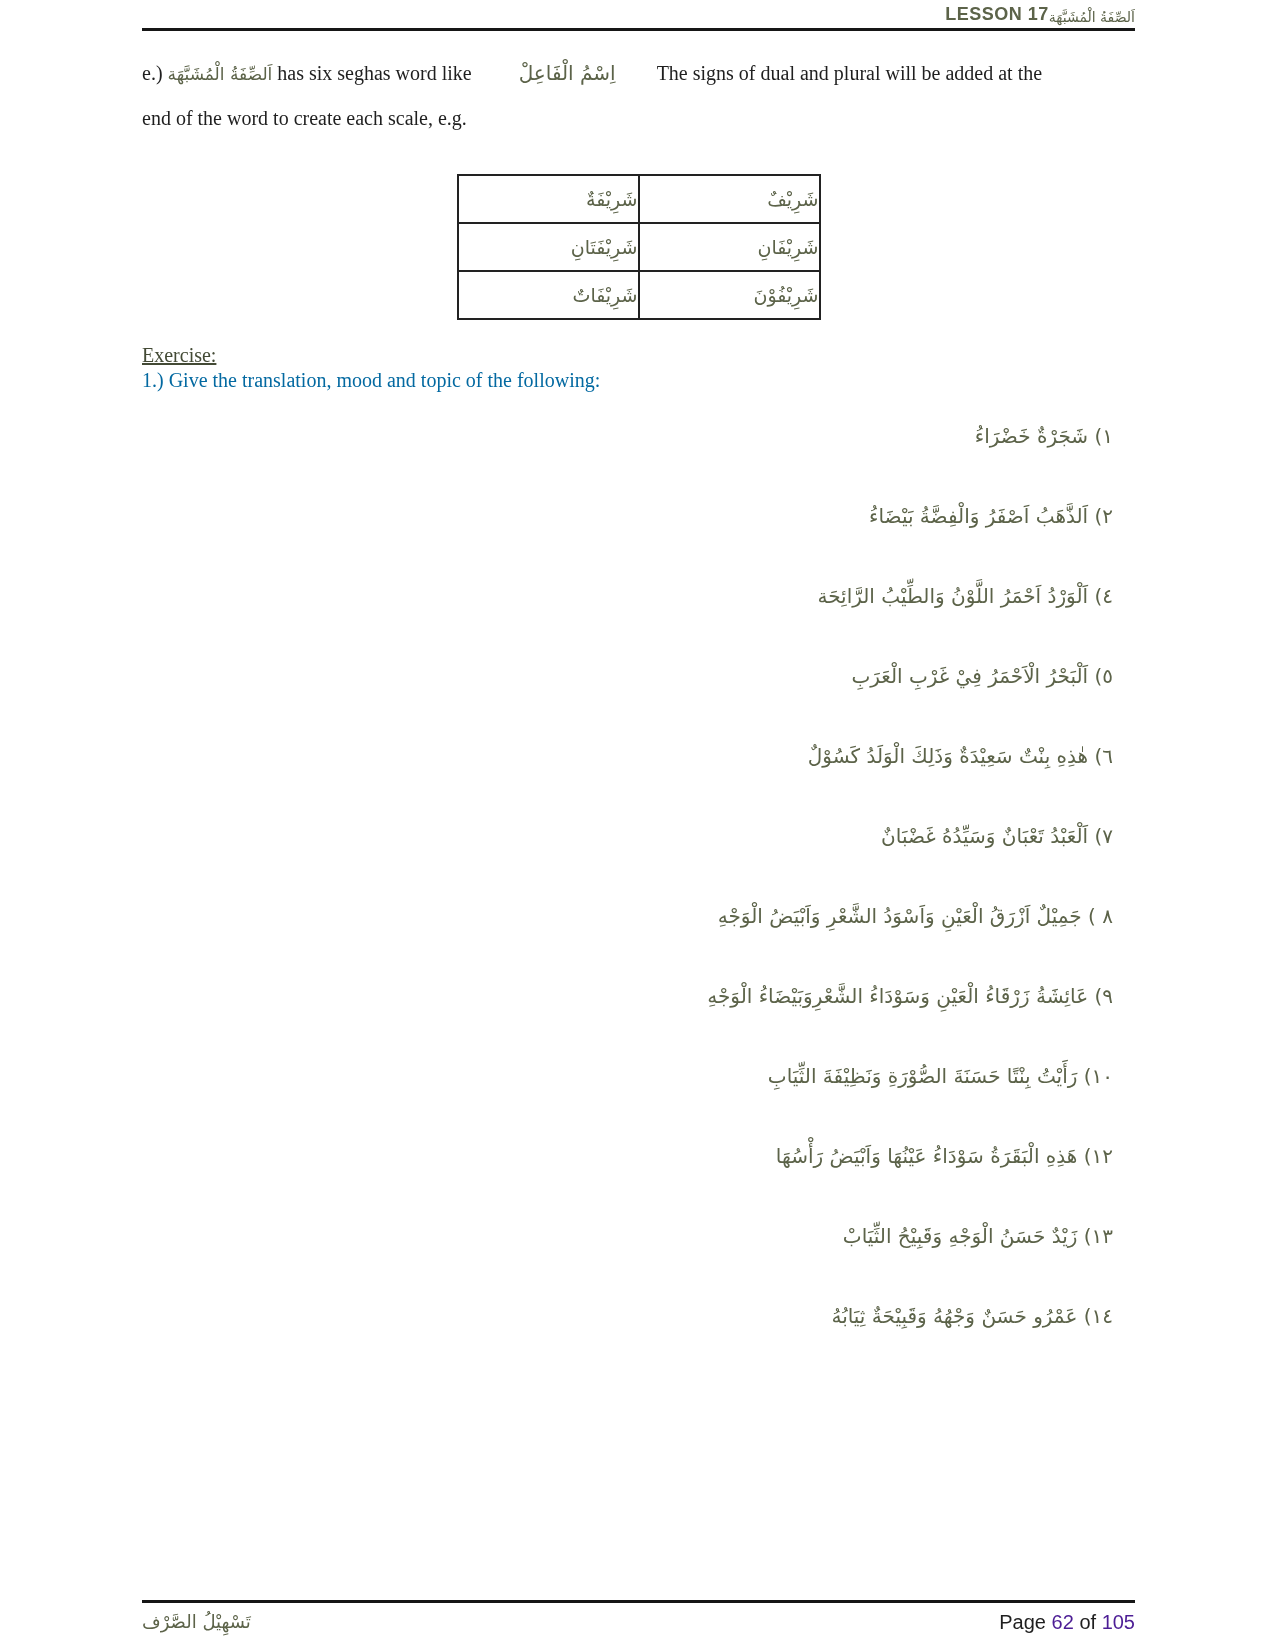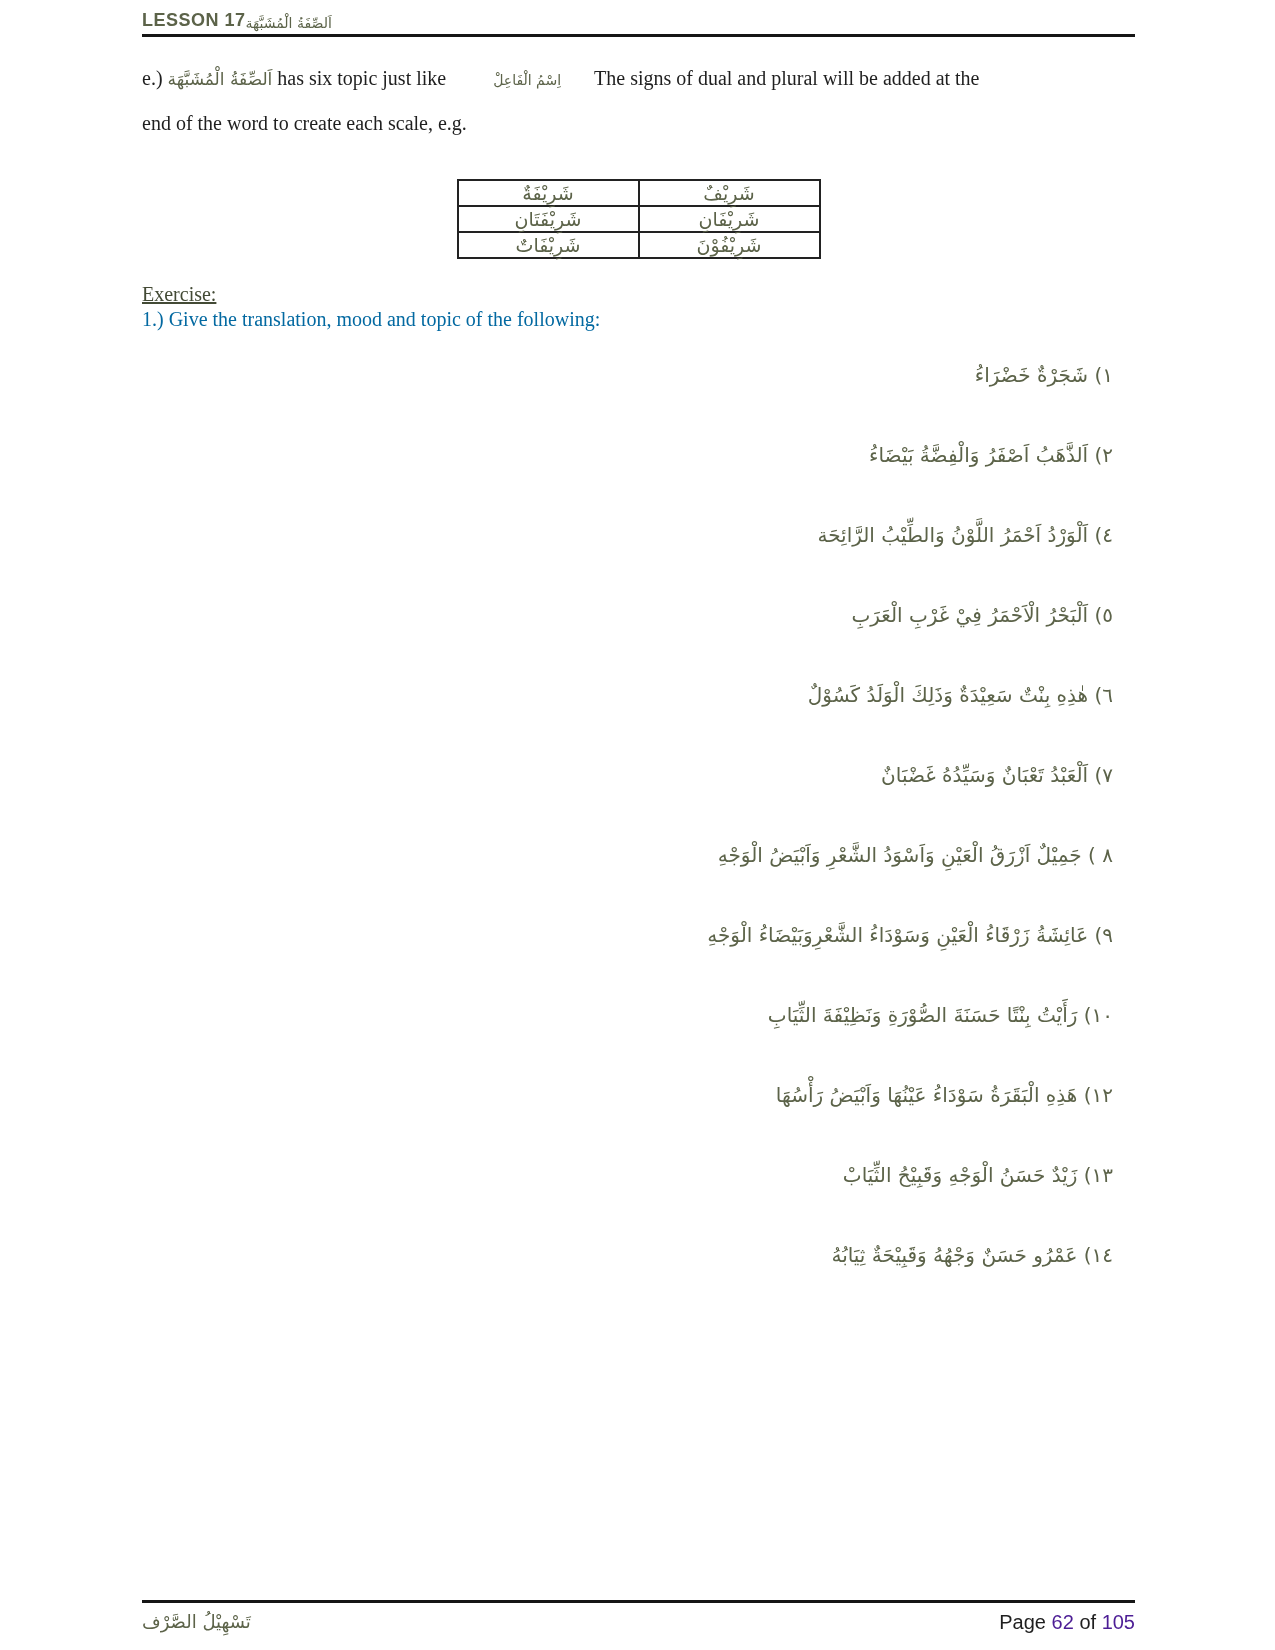--- a/index.html
+++ b/index.html
@@ -12,23 +12,23 @@
     background: #ffffff;
     overflow: hidden;
     font-family: "Liberation Serif", serif;
     color: #1f1f1f;
   }
   .content { padding: 0 140px 0 142px; }
 
   
   .header {
     display: flex;
-    justify-content: flex-start;
+    justify-content: flex-end;
     align-items: flex-end;
-    padding-top: 10px;
+    padding-top: 4px;
     padding-bottom: 3px;
     border-bottom: 3px solid #161616;
   }
   .lesson-title {
     font-family: "Liberation Sans", sans-serif;
     font-weight: bold;
     font-size: 18px;
     color: #5c6349;
     letter-spacing: 0.5px;
   }
@@ -44,35 +44,34 @@
   .intro-line1 { white-space: nowrap; }
   .ar-inline {
     font-family: "DejaVu Sans", sans-serif;
     font-size: 17px;
     color: #5c6349;
     direction: rtl;
     unicode-bidi: isolate;
   }
   .ar-ism {
     margin-left: 42px;
-    margin-right: 28px;
-    font-size: 14px;
+    margin-right: 36px;
+    font-size: 20px;
   }
   .intro-line2 { margin-top: 22px; }
 
   
   .segha-table {
     margin: 44px auto 0 auto;
     border-collapse: collapse;
   }
   .segha-table td {
     width: 181px;
-    height: 26px;
+    height: 48px;
     border: 2px solid #222222;
-    text-align: center;
     vertical-align: middle;
     font-family: "DejaVu Sans", sans-serif;
     font-size: 19px;
     color: #5c6349;
     direction: rtl;
   }
 
   
   .exercise-heading {
     margin-top: 24px;
@@ -134,21 +133,21 @@
 
     <div class="header">
       <span class="lesson-title">LESSON 17</span>
       <span class="header-arabic">اَلصِّفَةُ الْمُشَبَّهَة</span>
     </div>
 
     <div class="intro">
       <div class="intro-line1">
         <span>e.)</span>
         <span class="ar-inline">اَلصِّفَةُ الْمُشَبَّهَة</span>
-        <span>has six topic just like</span>
+        <span>has six seghas word like</span>
         <span class="ar-inline ar-ism">اِسْمُ الْفَاعِلْ</span>
         <span>The signs of dual and plural will be added at the</span>
       </div>
       <div class="intro-line2">end of the word to create each scale, e.g.</div>
     </div>
 
     <table class="segha-table">
       <tbody>
         <tr>
           <td>شَرِيْفَةٌ</td>

